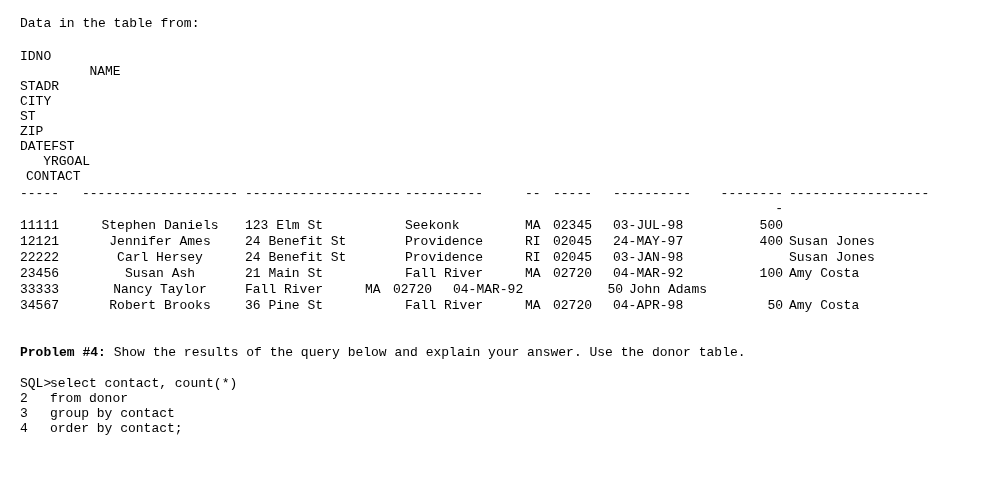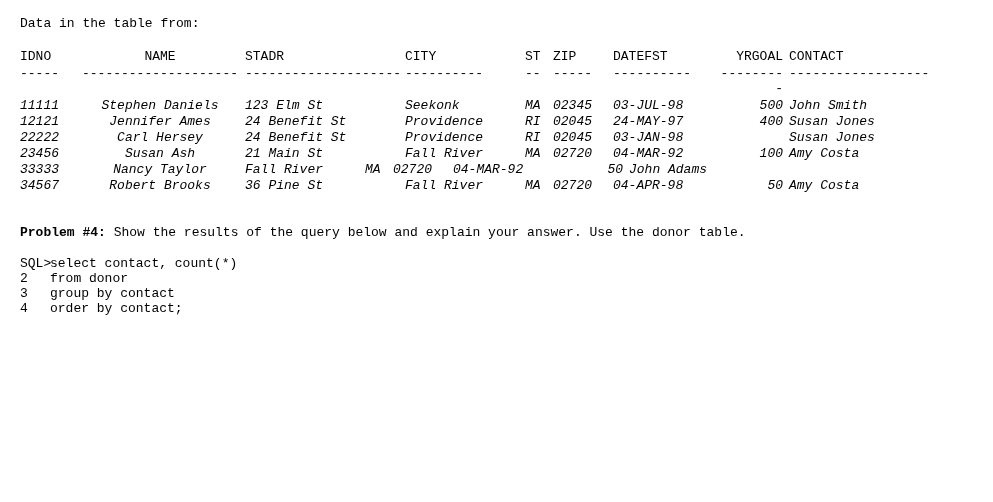--- a/index.html
+++ b/index.html
@@ -18,29 +18,29 @@
     }
     .intro-text {
       margin-bottom: 18px;
     }
     .table-section {
       margin-bottom: 20px;
     }
     .table-header-row {
       display: flex;
       margin-bottom: 2px;
+      flex-direction: column;
     }
     .divider-row {
       display: flex;
       margin-bottom: 2px;
     }
     .data-row {
       display: flex;
       margin-bottom: 1px;
-      font-style: italic;
     }
     .col-idno   { width: 55px; }
     .col-name   { width: 170px; text-align: center; }
     .col-stadr  { width: 160px; }
     .col-city   { width: 120px; }
     .col-st     { width: 28px; }
     .col-zip    { width: 60px; }
     .col-datefst{ width: 100px; }
     .col-yrgoal { width: 70px; text-align: right; }
     .col-contact{ width: 160px; padding-left: 6px; }
@@ -101,21 +101,20 @@
   <div id="table-body">
       <div class="data-row">
         <span class="col-idno">11111</span>
         <span class="col-name">Stephen Daniels</span>
         <span class="col-stadr">123 Elm St</span>
         <span class="col-city">Seekonk</span>
         <span class="col-st">MA</span>
         <span class="col-zip">02345</span>
         <span class="col-datefst">03-JUL-98</span>
         <span class="col-yrgoal">500</span>
-        <span class="col-contact">John Smith</span>
       </div>
       <div class="data-row">
         <span class="col-idno">12121</span>
         <span class="col-name">Jennifer Ames</span>
         <span class="col-stadr">24 Benefit St</span>
         <span class="col-city">Providence</span>
         <span class="col-st">RI</span>
         <span class="col-zip">02045</span>
         <span class="col-datefst">24-MAY-97</span>
         <span class="col-yrgoal">400</span>

